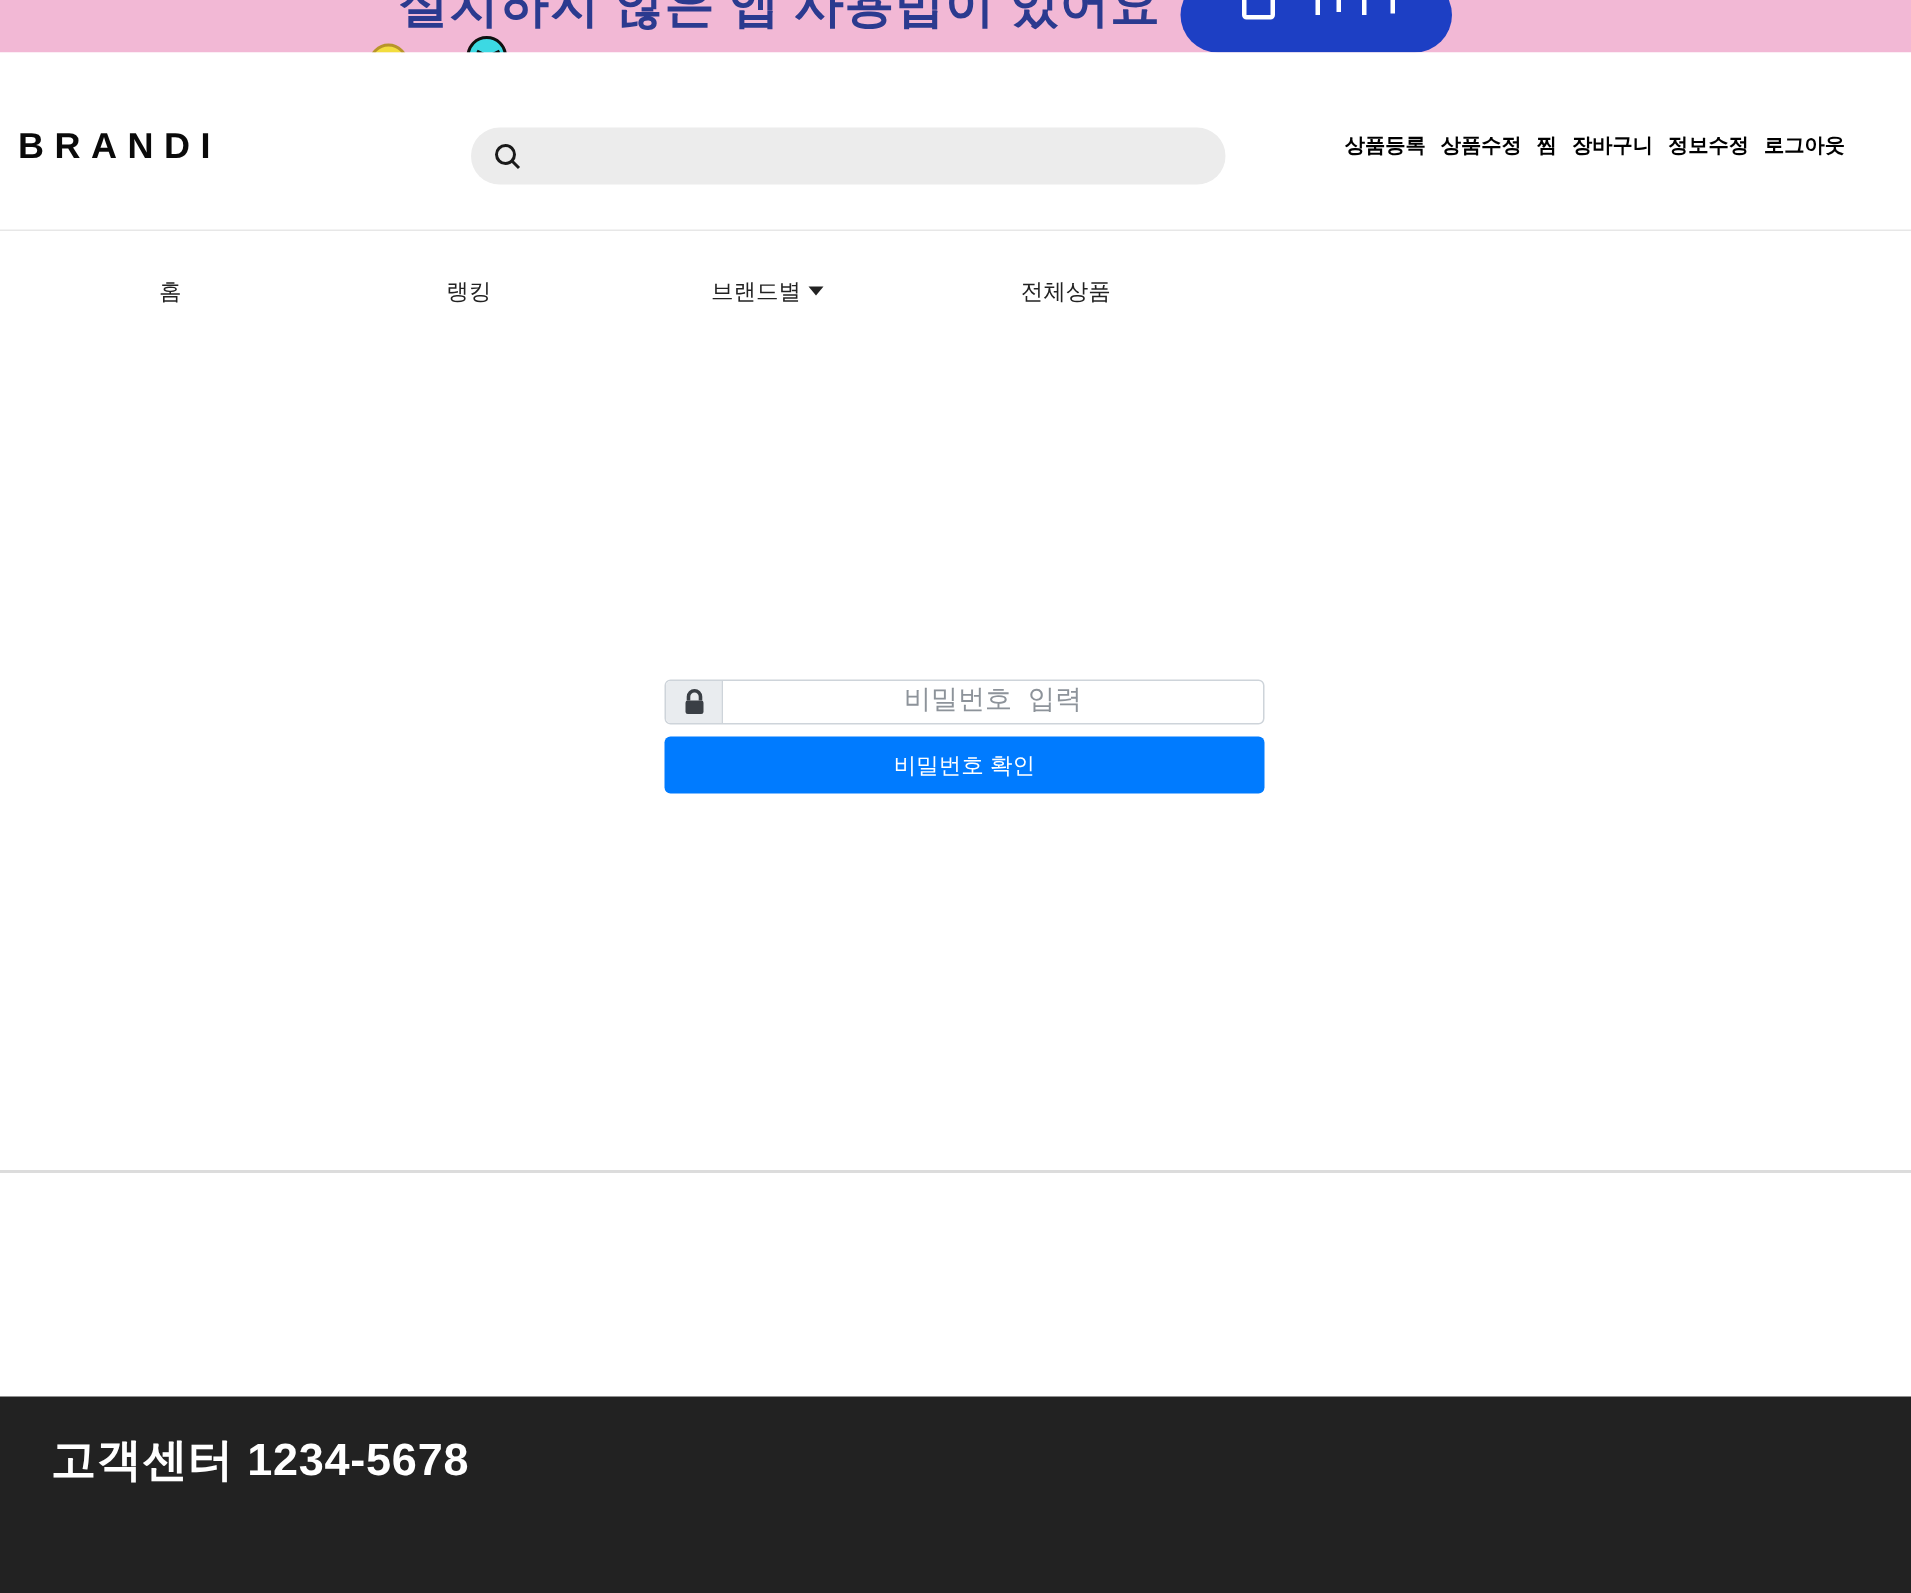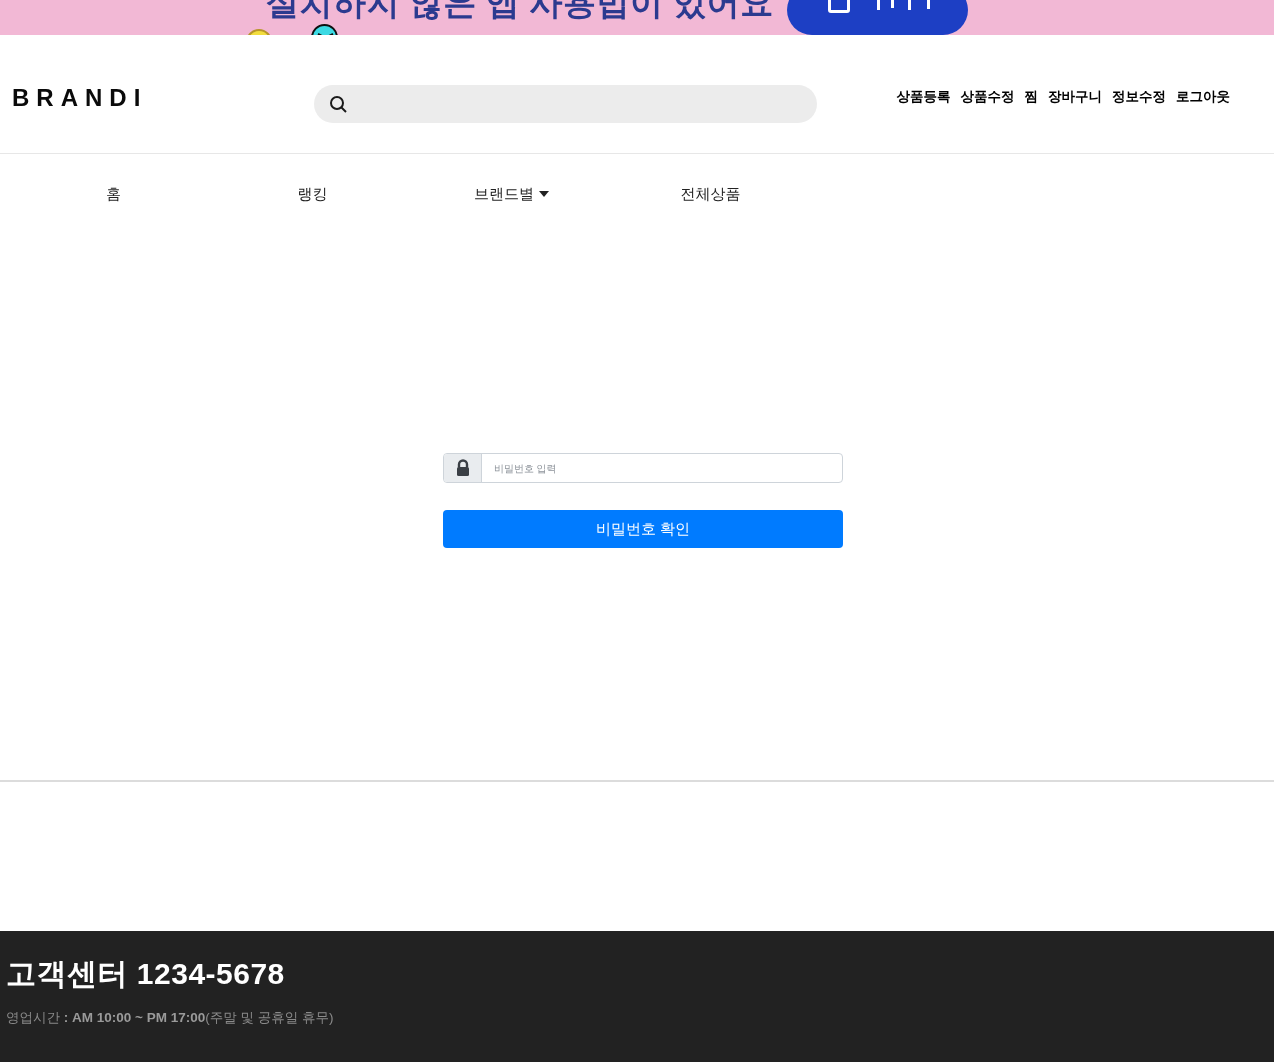--- a/index.html
+++ b/index.html
@@ -61,38 +61,38 @@
   .pw-form { position:absolute; left:443px; top:453px; width:400px; }
   .input-group {
     display:flex; height:30px; border:1px solid #ced4da; border-radius:4px; background:#fff;
   }
   .addon {
     width:38px; background:#e9ecef; border-right:1px solid #ced4da;
     border-radius:3px 0 0 3px; display:flex; align-items:center; justify-content:center;
   }
   .pw-input {
     flex:1; border:none; outline:none; background:transparent; padding:0 12px;
-    font-size:10px; color:#495057; font-family:Liberation Serif, serif;
+    font-size:18px; color:#495057; font-family:Liberation Mono, monospace;text-align:center;
   }
   .pw-input::placeholder { color:#8d939a; }
   .pw-submit {
-    display:block; width:400px; height:38px; margin-top:27px;
+    display:block; width:400px; height:38px; margin-top:8px;
     background:#007bff; color:#fff; border:none; border-radius:4px;
     font-size:15px; font-family:inherit; cursor:pointer;
   }
 
   
   .divider { position:absolute; left:0; top:780px; width:100%; height:2px; background:#dcdcdc; }
 
   
   .footer {
     position:absolute; left:0; top:931px; width:100%; height:131px;
     background:#222222; padding:24px 0 0 6px; color:#fff;
   }
-  .footer-title { font-size:30px; font-weight:800; letter-spacing:.5px; line-height:38px; }
+  .footer-title { font-size:30px; font-weight:800; letter-spacing:.5px; line-height:38px;margin-left:28px; }
   .footer-hours { margin-top:15px; font-size:13.5px; line-height:1.45; color:#8f8f8f; }
   .hours-label { font-weight:400; color:#8a8a8a; }
   .hours-time  { font-weight:700; color:#9a9a9a; }
   .hours-note  { font-weight:400; color:#8a8a8a; }
 </style>
 </head>
 <body>
 
 <div class="banner">
   <div class="banner-text">설치하지 않은 앱 사용법이 있어요</div>
@@ -166,17 +166,14 @@
     <input type="password" class="pw-input" placeholder="비밀번호 입력" style="">
   </div>
   <button class="pw-submit">비밀번호 확인</button>
 </div>
 
 <div class="divider"></div>
 
 <div class="footer">
   <div class="footer-title">고객센터 1234-5678</div>
   <div class="footer-hours">
-    <div>
-      <span class="hours-label">영업시간 </span><span class="hours-time">: AM 10:00 ~ PM 17:00</span><span class="hours-note">(주말 및 공휴일 휴무)</span>
-    </div>
   </div>
 </div>
 
 </body></html>

